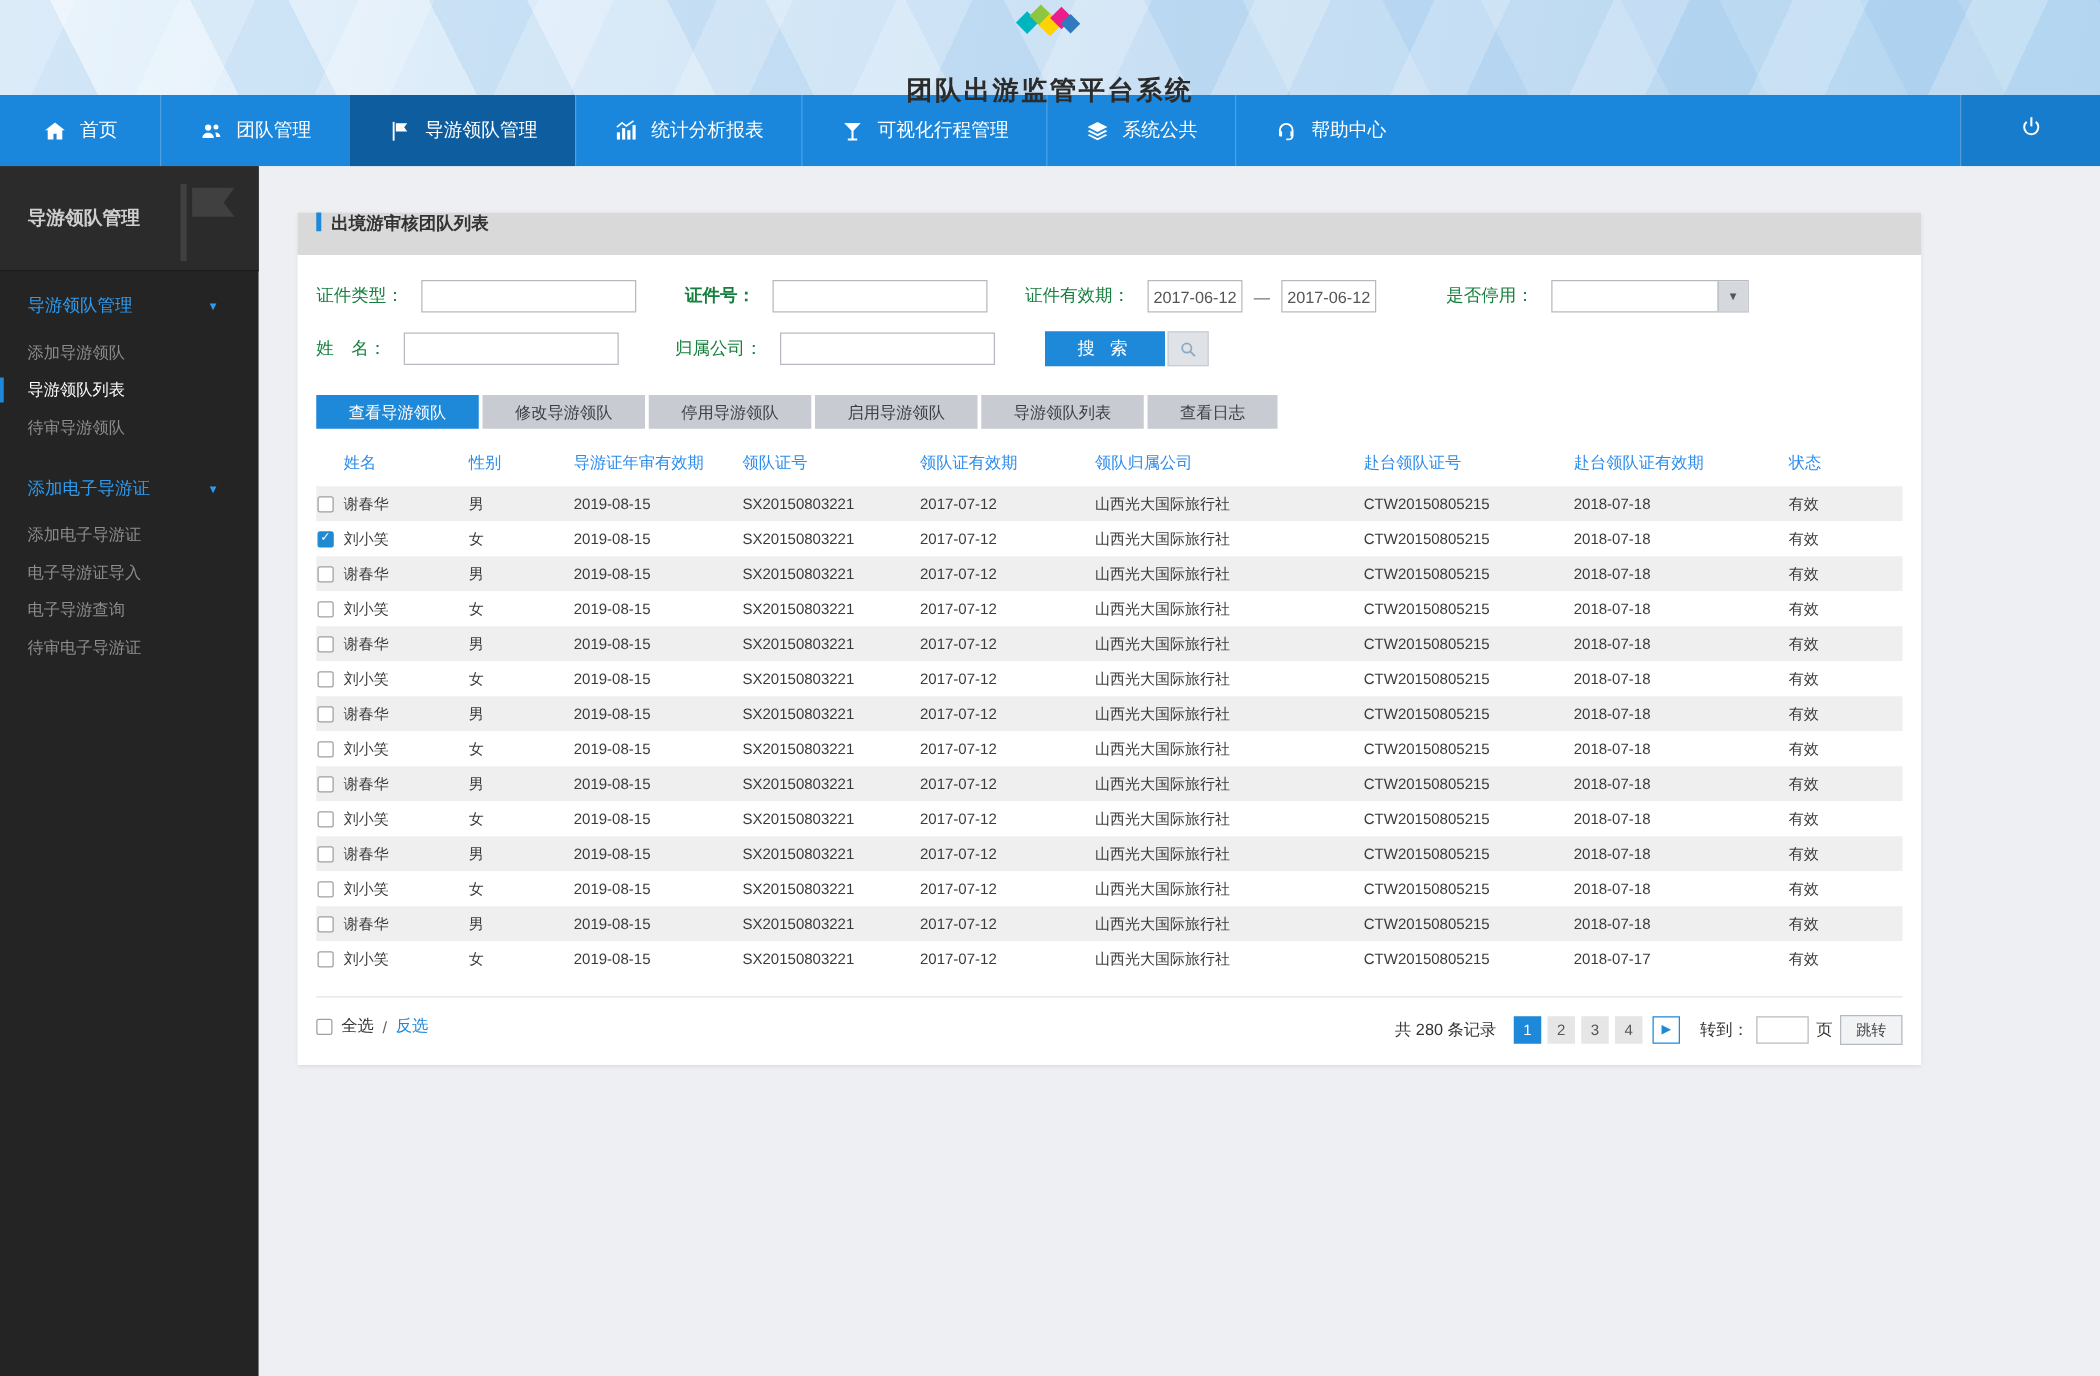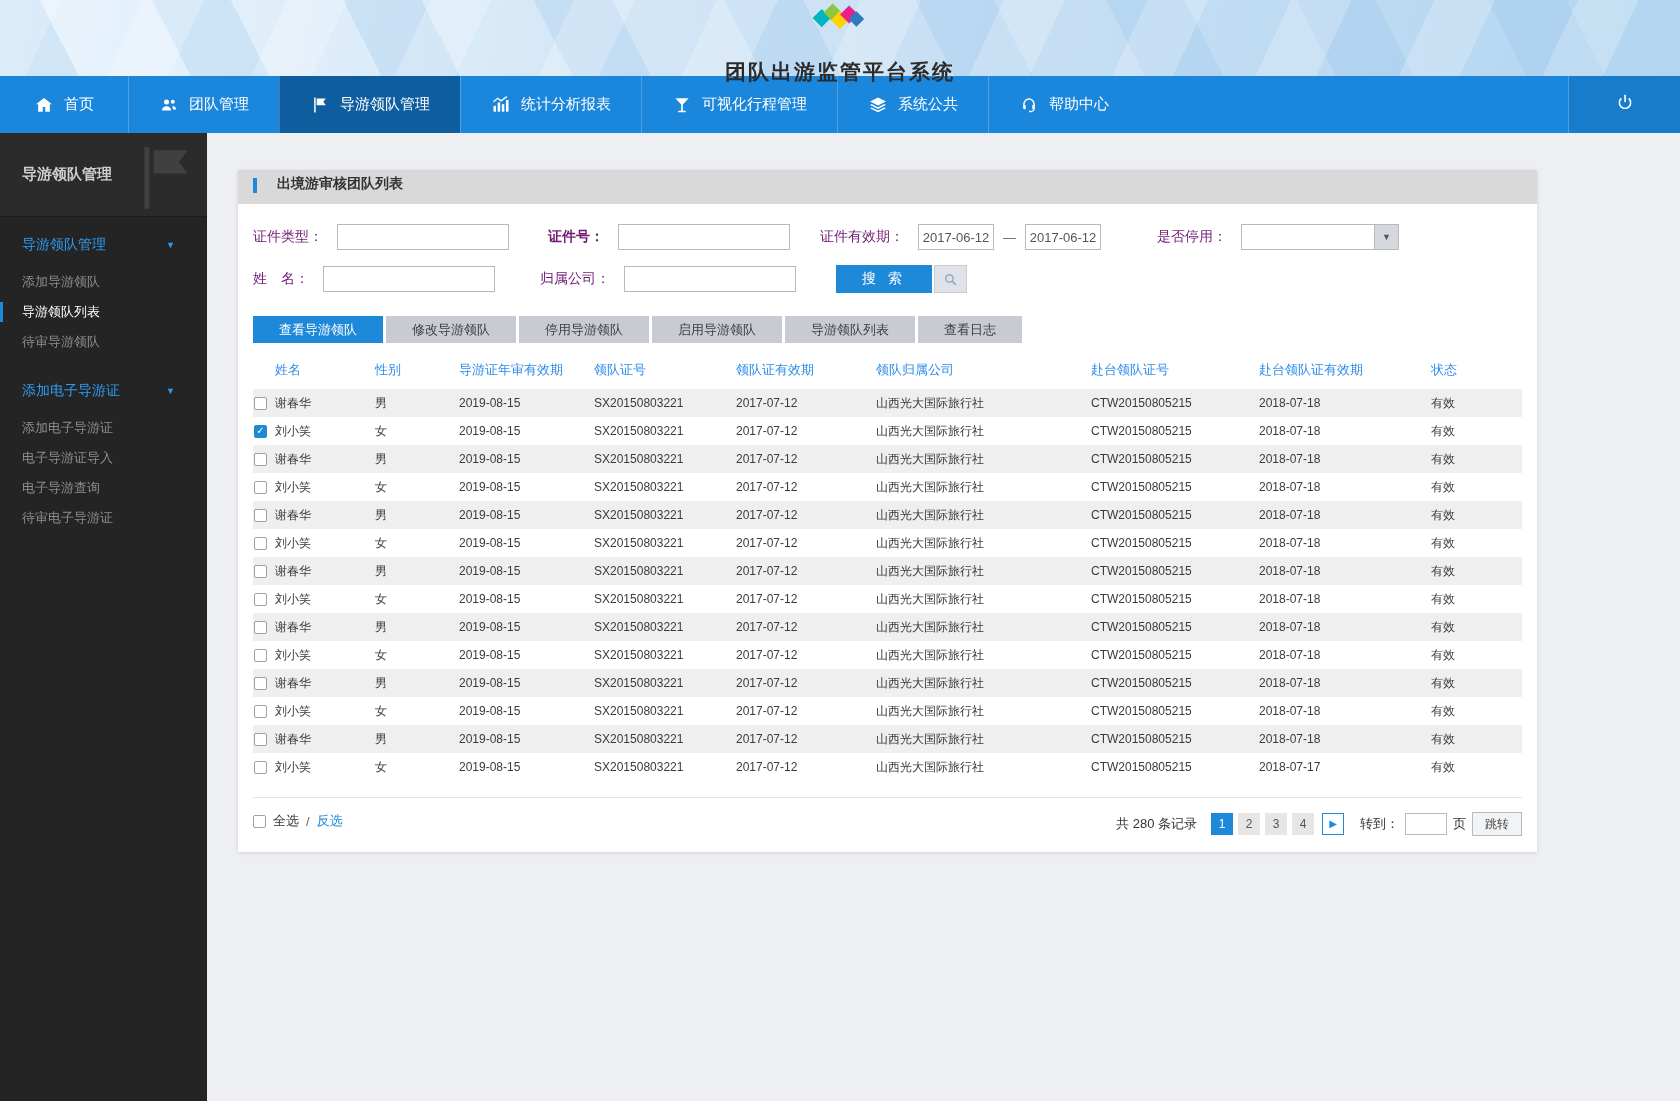--- a/index.html
+++ b/index.html
@@ -59,29 +59,29 @@
   }
   .sb-item.active { color: #ffffff; }
   .sb-item.active::before {
     content: ""; position: absolute; left: 0; top: 5px; bottom: 5px; width: 3px; background: #1e88d9;
   }
 
   
   .main { flex: 1; padding: 37px 0 0 31px; background: #edeff3; }
   .card { width: 1299px; background: #fff; box-shadow: 0 1px 4px rgba(0,0,0,.12); padding-bottom: 16px; }
   .card-header {
-    height: 34px; background: #d9d9d9; display: flex; align-items: flex-end;
-    padding: 11px 15px; gap: 20px; font-size: 14px; font-weight: bold; color: #333;
+    height: 34px; background: #d9d9d9; display: flex; align-items: flex-start;
+    padding: 0 15px; gap: 8px; font-size: 14px; font-weight: bold; color: #333;
   }
   .accent-bar { width: 4px; height: 15px; background: #1e88d9; }
 
   
   .search-form { padding: 12px 15px 4px; }
   .f-row { display: flex; align-items: center; height: 42px; }
-  .f-row label { font-size: 14px; color: #701a75; margin-right: 14px; white-space: pre; }
+  .f-row label { font-size: 14px; color: #15803d; margin-right: 14px; white-space: pre; }
   .txt { width: 172px; height: 26px; border: 1px solid #b6bac0; padding: 0 6px; font-size: 13px; color: #333; }
   .date { width: 76px; height: 26px; border: 1px solid #b6bac0; text-align: center; font-size: 13px; color: #555; }
   .dash { margin: 0 9px; color: #666; font-size: 13px; }
   .ml-a { margin-left: 39px; font-weight: bold; } .ml-b { margin-left: 30px; } .ml-c { margin-left: 56px; }
   .ml-d { margin-left: 45px; } .ml-e { margin-left: 40px; }
   .select {
     width: 158px; height: 26px; border: 1px solid #b6bac0; background: #fff;
     display: inline-flex; align-items: center; justify-content: flex-end; cursor: pointer;
   }
   .sel-btn {

